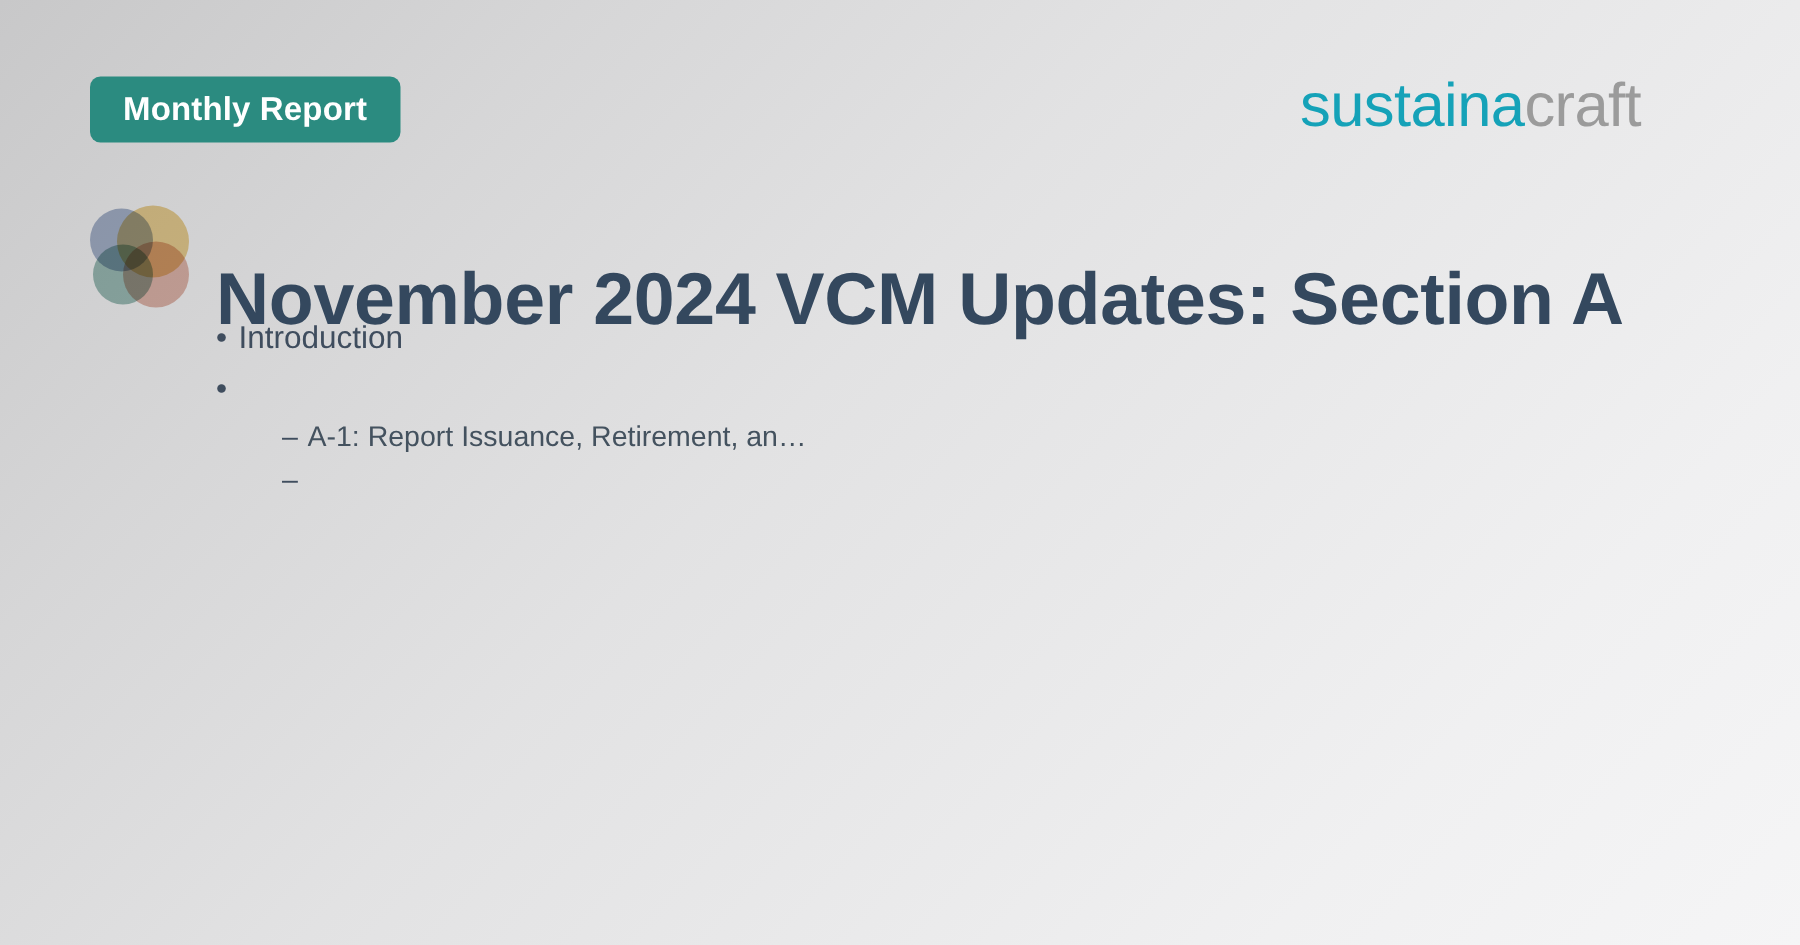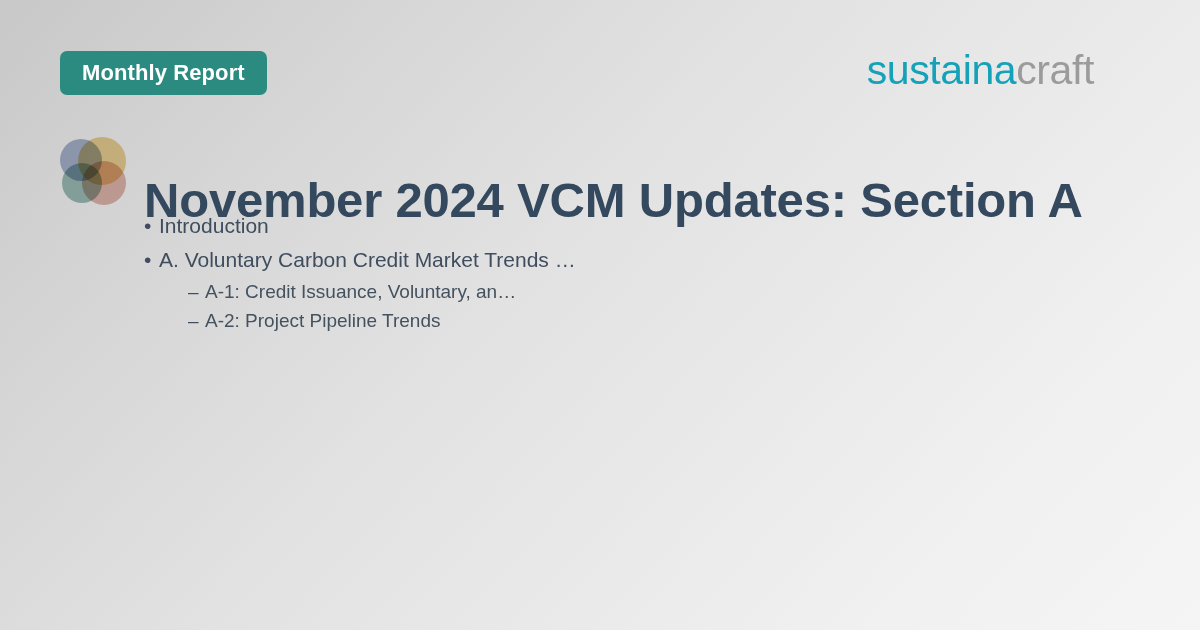--- a/index.html
+++ b/index.html
@@ -183,28 +183,26 @@
 
   <div id="outline">
 
     <div class="outline-item level-1">
       <span class="outline-marker">•</span>
       <span class="outline-text">Introduction</span>
     </div>
 
     <div class="outline-item level-1">
       <span class="outline-marker">•</span>
-      <span class="outline-text">A. Voluntary Carbon Credit Market Trends …</span>
     </div>
 
     <div class="outline-item level-2">
       <span class="outline-marker">–</span>
-      <span class="outline-text">A-1: Credit Issuance, Voluntary, an…</span>
+      <span class="outline-text">A-1: Report Issuance, Retirement, an…</span>
     </div>
 
     <div class="outline-item level-2">
       <span class="outline-marker">–</span>
-      <span class="outline-text">A-2: Project Pipeline Trends</span>
     </div>
 
   </div>
 
 </div>
 
 </body></html>

